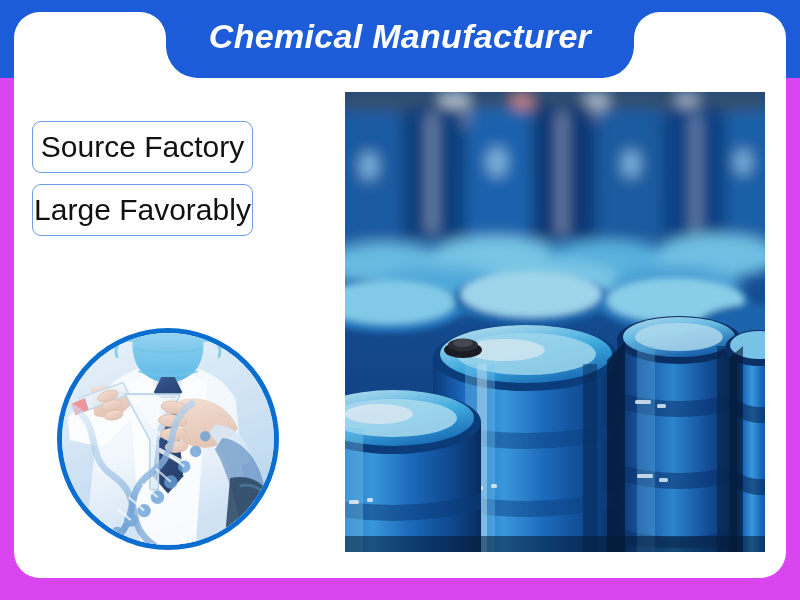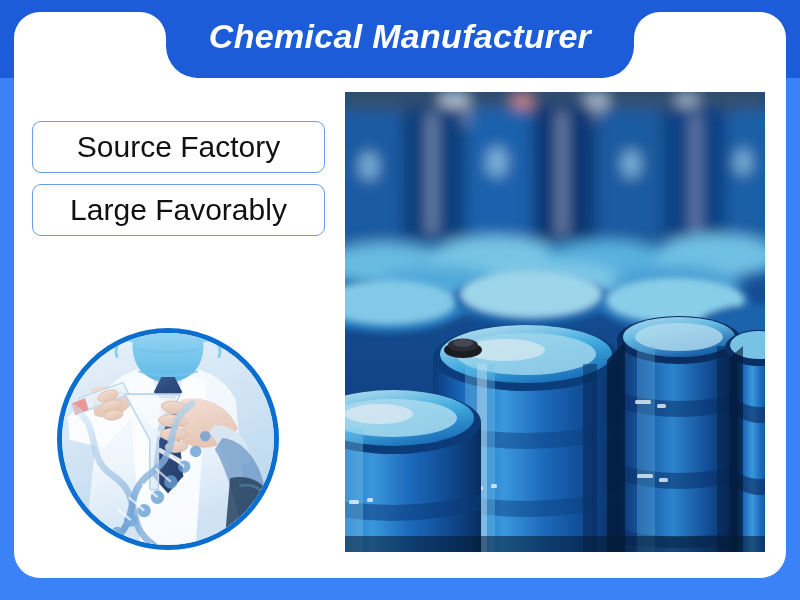--- a/index.html
+++ b/index.html
@@ -12,21 +12,21 @@
     width: 800px;
     height: 600px;
     overflow: hidden;
     font-family: "Liberation Sans", sans-serif;
   }
 
   #poster {
     position: relative;
     width: 800px;
     height: 600px;
-    background: #3b82f6;
+    background: #d946ef;
     overflow: hidden;
   }
 
   
   #card {
     position: absolute;
     left: 14px;
     top: 12px;
     width: 772px;
     height: 566px;
@@ -67,21 +67,21 @@
   
   #left-col {
     position: absolute;
     left: 32px;
     top: 121px;
     width: 273px;
   }
 
   .feature-box {
     box-sizing: border-box;
-    width: 293px;
+    width: 221px;
     height: 52px;
     border: 1.6px solid #6d9ce8;
     border-radius: 9px;
     background: #ffffff;
     display: flex;
     align-items: center;
     justify-content: center;
     margin-bottom: 11px;
     color: #111111;
     font-family: "Liberation Sans", sans-serif;

